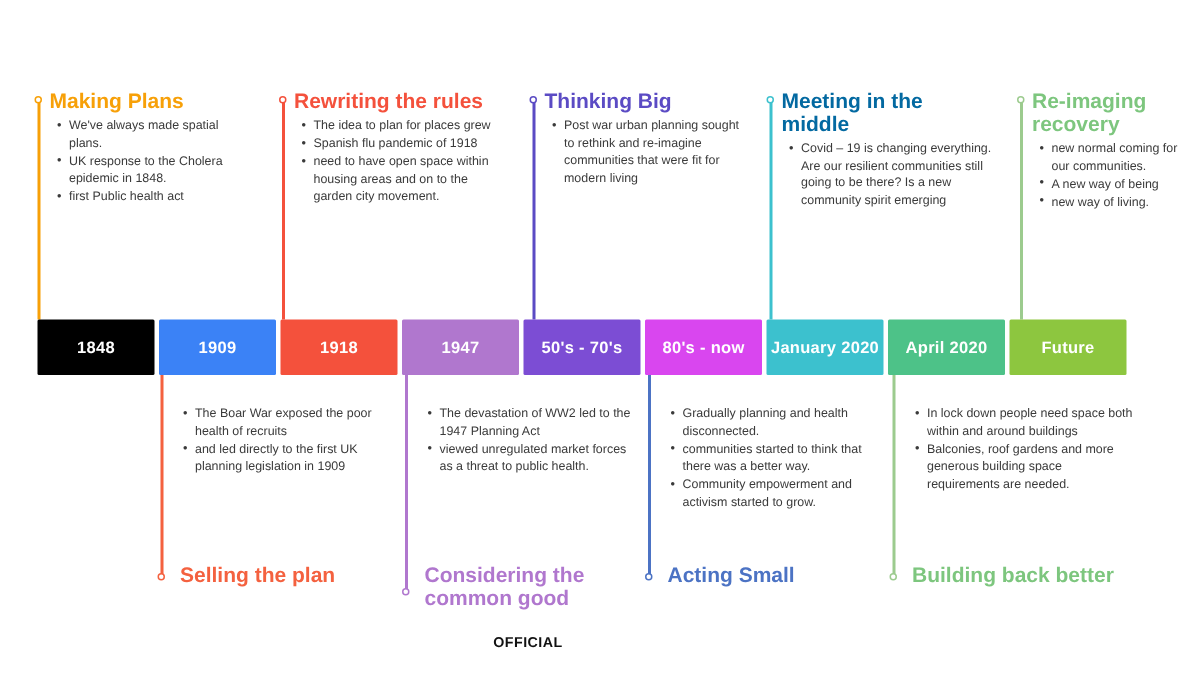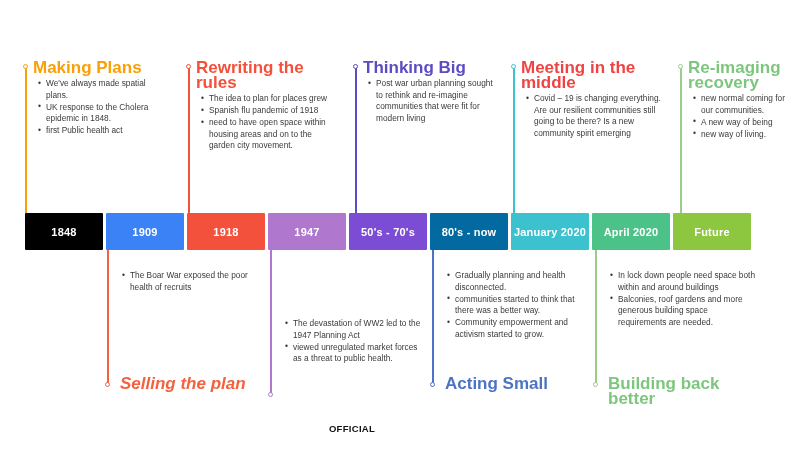--- a/index.html
+++ b/index.html
@@ -63,21 +63,21 @@
   }
   .stem.up .stem-dot { top: -2px; }
   .stem.down .stem-dot { bottom: -2px; }
 
   
   .card {
     position: absolute;
     box-sizing: border-box;
   }
   .card-title {
-    font-size: 17px;
+    font-size: 14px;
     font-weight: bold;
     line-height: 15px;
     margin: 0 0 3px 0;
   }
   .card-title.below {
     margin: 3px 0 0 0;
   }
   .bullets {
     margin: 0;
     padding: 0 0 0 13px;
@@ -136,21 +136,21 @@
   </div>
 
   <div class="card" style="left:363px; top:60px; width:135px;">
     <div class="card-title" style="color:#5B4BC4;">Thinking Big</div>
     <ul class="bullets">
       <li>Post war urban planning sought to rethink and re-imagine communities that were fit for modern living</li>
     </ul>
   </div>
 
   <div class="card" style="left:521px; top:60px; width:140px;">
-    <div class="card-title" style="color:#ef4444;">Meeting in the middle</div>
+    <div class="card-title" style="color:#0369a1;">Meeting in the middle</div>
     <ul class="bullets">
       <li>Covid – 19 is changing everything. Are our resilient communities still going to be there? Is a new community spirit emerging</li>
     </ul>
   </div>
 
   <div class="card" style="left:688px; top:60px; width:100px;">
     <div class="card-title" style="color:#7DC67E;">Re-imaging recovery</div>
     <ul class="bullets">
       <li>new normal coming for our communities.</li>
       <li> A new way of being</li>
@@ -183,21 +183,21 @@
     </div>
     <div class="block" style="background:#F4513C;">
       <span class="block-label">1918</span>
     </div>
     <div class="block" style="background:#B077CE;">
       <span class="block-label">1947</span>
     </div>
     <div class="block" style="background:#7C4DD4;">
       <span class="block-label">50's - 70's</span>
     </div>
-    <div class="block" style="background:#0369a1;">
+    <div class="block" style="background:#d946ef;">
       <span class="block-label">80's - now</span>
     </div>
     <div class="block" style="background:#3CC1CE;">
       <span class="block-label">January 2020</span>
     </div>
     <div class="block" style="background:#4DC288;">
       <span class="block-label">April 2020</span>
     </div>
     <div class="block" style="background:#8DC63F;">
       <span class="block-label">Future</span>
@@ -213,29 +213,31 @@
   <div class="stem down" style="left:432px; top:250px; height:135px; background:#4C73C4;">
     <span class="stem-dot" style="border:1.2px solid #4C73C4;"></span>
   </div>
   <div class="stem down" style="left:595px; top:250px; height:135px; background:#9CCB8E;">
     <span class="stem-dot" style="border:1.2px solid #9CCB8E;"></span>
   </div>
 
   <div class="card" style="left:117px; top:270px; width:145px;">
     <ul class="bullets">
       <li>The Boar War exposed the poor health of recruits</li>
-    </ul>
-    <div class="card-title below" style="color:#F4613F; position:absolute; left:3px; top:103px; width:150px;font-style:italic;">Selling the plan</div>
-  </div>
-
-  <div class="card" style="left:280px; top:270px; width:148px;margin-top:48px;">
+      <li> and led directly to the first UK planning legislation in 1909</li>
+    </ul>
+    <div class="card-title below" style="color:#F4613F; position:absolute; left:3px; top:103px; width:150px;">Selling the plan</div>
+  </div>
+
+  <div class="card" style="left:280px; top:270px; width:148px;">
     <ul class="bullets">
       <li>The devastation of WW2 led to the 1947 Planning Act</li>
       <li> viewed unregulated market forces as a threat to public health.</li>
     </ul>
+    <div class="card-title below" style="color:#B077CE; position:absolute; left:3px; top:103px; width:150px;">Considering the common good</div>
   </div>
 
   <div class="card" style="left:442px; top:270px; width:148px;">
     <ul class="bullets">
       <li>Gradually planning and health disconnected.</li>
       <li>communities started to think that there was a better way.</li>
       <li>Community empowerment and activism started to grow.</li>
     </ul>
     <div class="card-title below" style="color:#4C73C4; position:absolute; left:3px; top:103px; width:150px;">Acting Small</div>
   </div>

